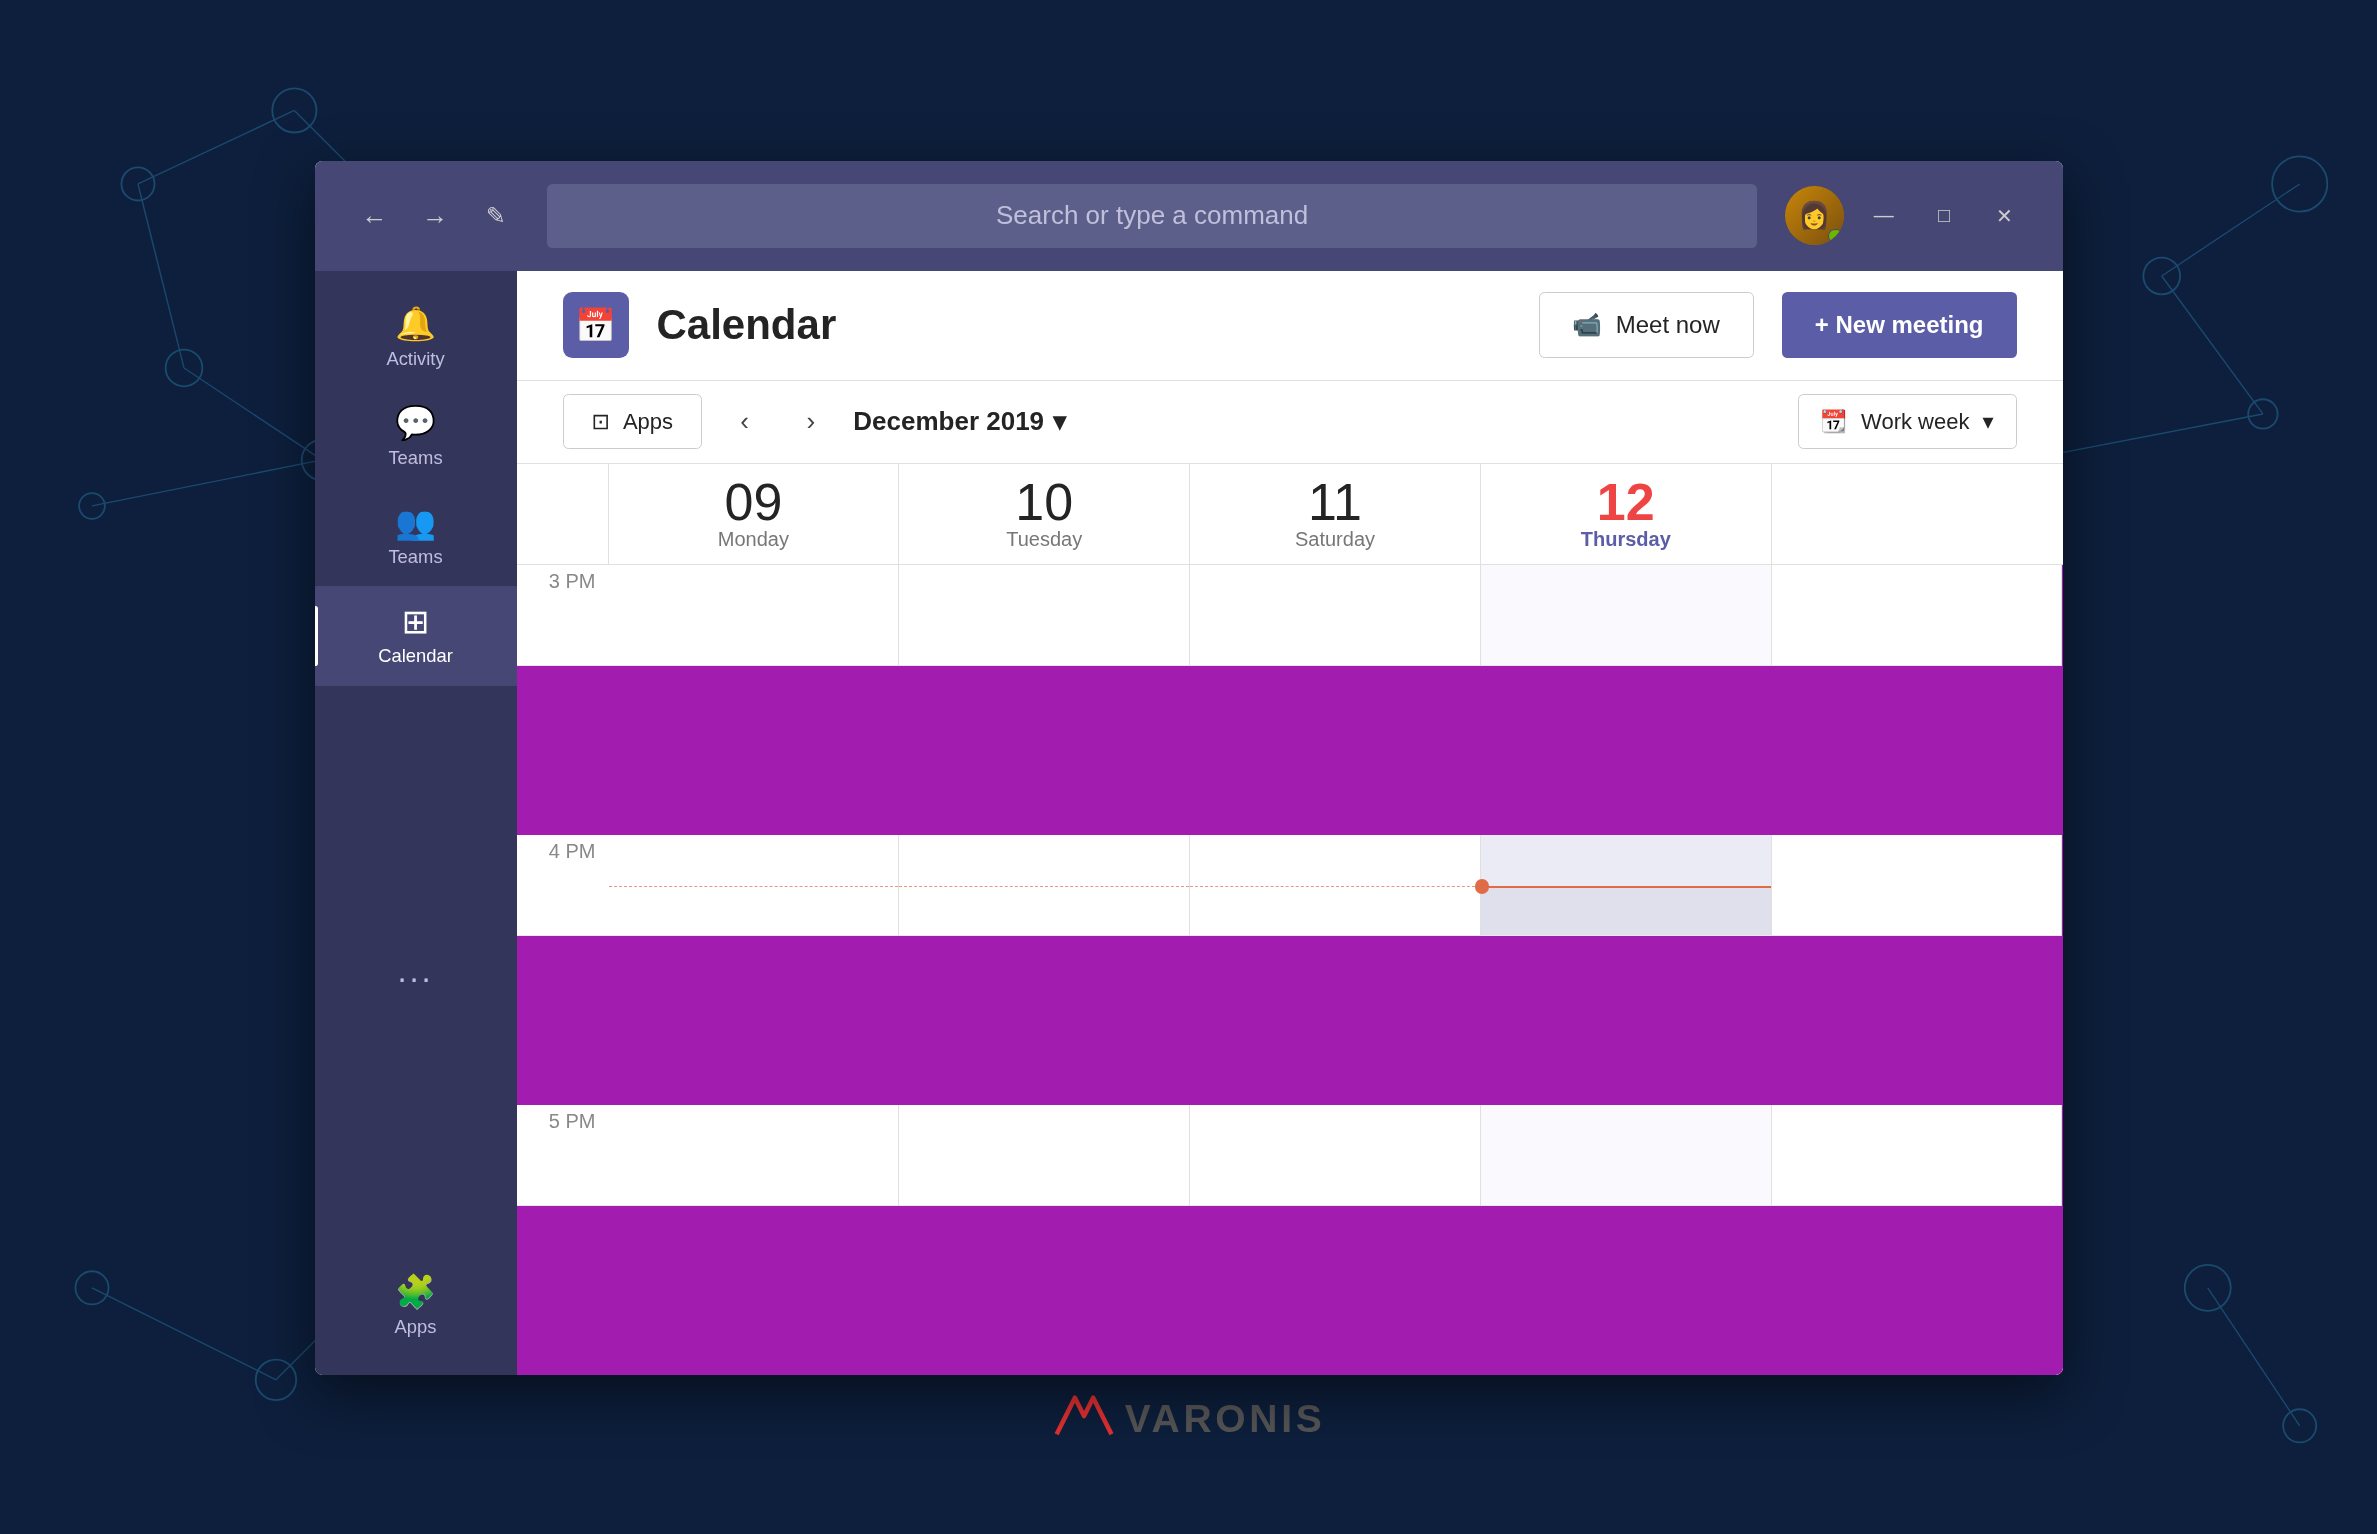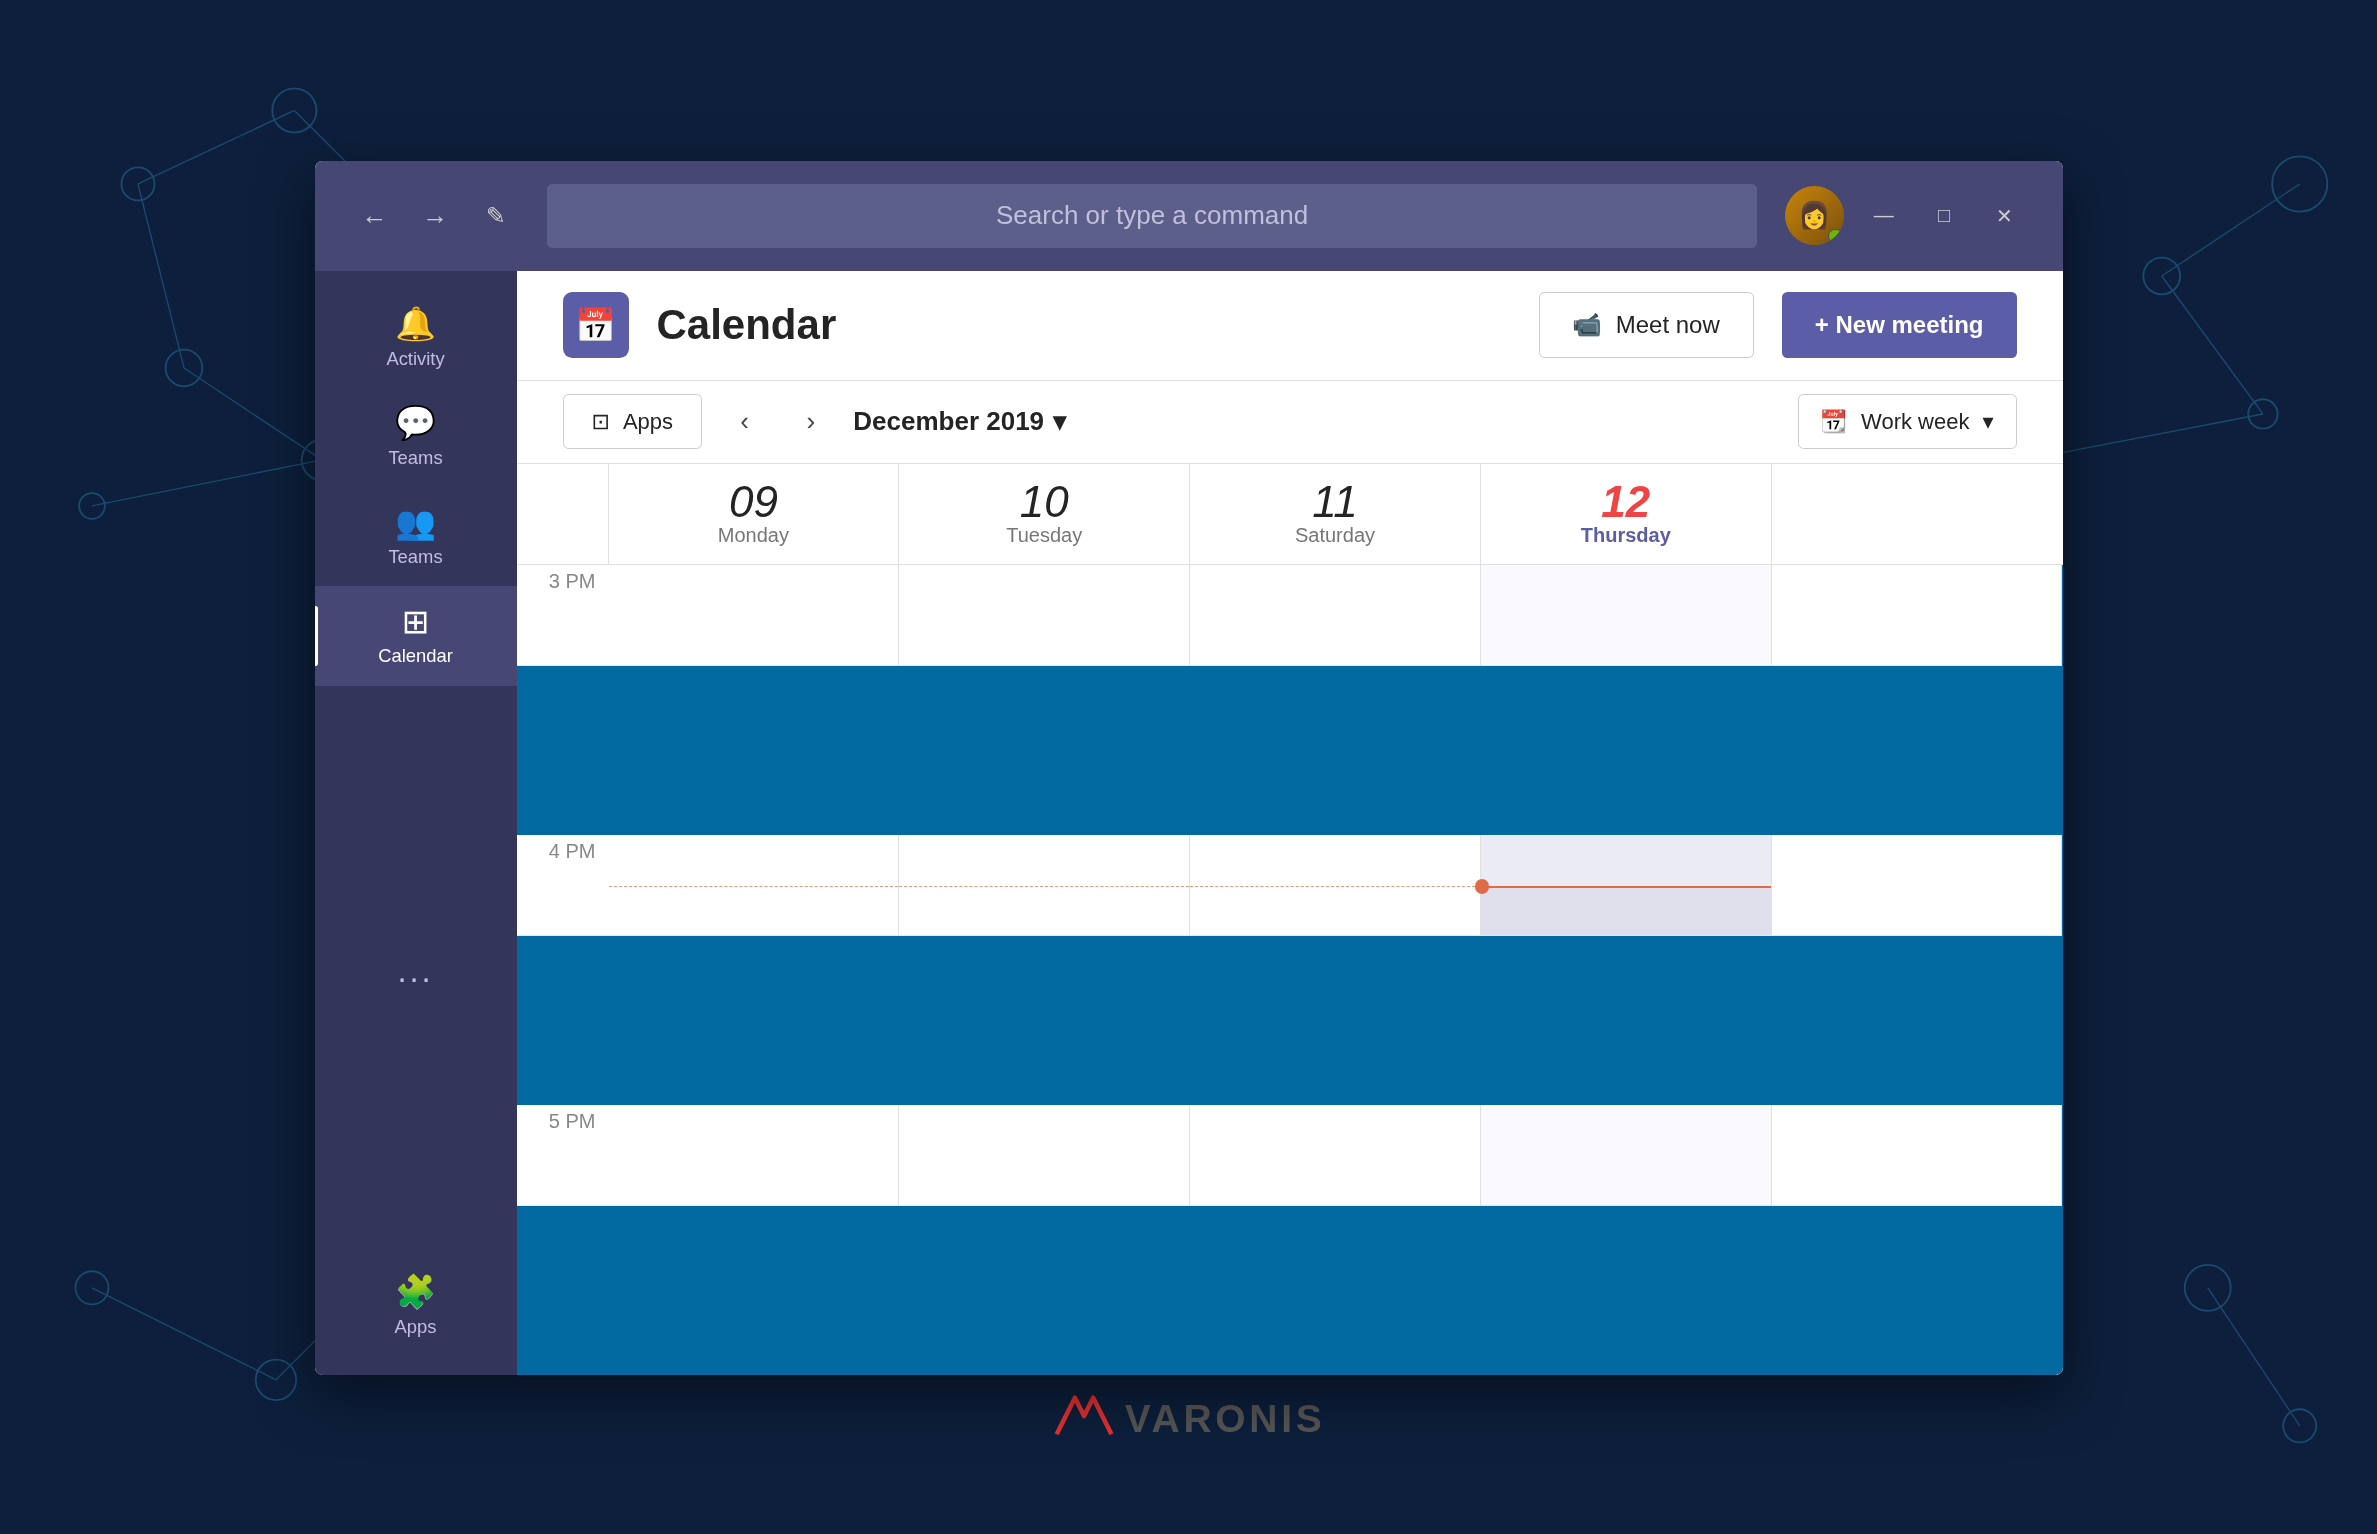--- a/index.html
+++ b/index.html
@@ -386,25 +386,24 @@
     .day-header {
       display: flex;
       flex-direction: column;
       align-items: center;
       justify-content: center;
       padding: 11px 0;
       border-right: 0.9px solid #e0e0e0;
     }
 
     .day-num {
-      font-size: 44px;
+      font-size: 52px;
       font-weight: 300;
       color: #252424;
       line-height: 1;
-      font-style: italic;
     }
 
     .day-num.today {
       color: #ef4444;
       font-weight: 700;
     }
 
     .day-name {
       font-size: 20px;
       color: #777;
@@ -415,21 +414,21 @@
       color: #5b5ea6;
       font-weight: 600;
     }
 
     
     .time-grid {
       flex: 1;
       display: grid;
       grid-template-columns: 92px repeat(5, 1fr);
       overflow-y: auto;
-      background: #0369a1;
+      background: #a21caf;
     }
 
     .time-label {
       height: 101px;
       display: flex;
       align-items: flex-start;
       justify-content: flex-end;
       padding: 5.5px 13px 0 0;
       font-size: 20px;
       color: #888;

